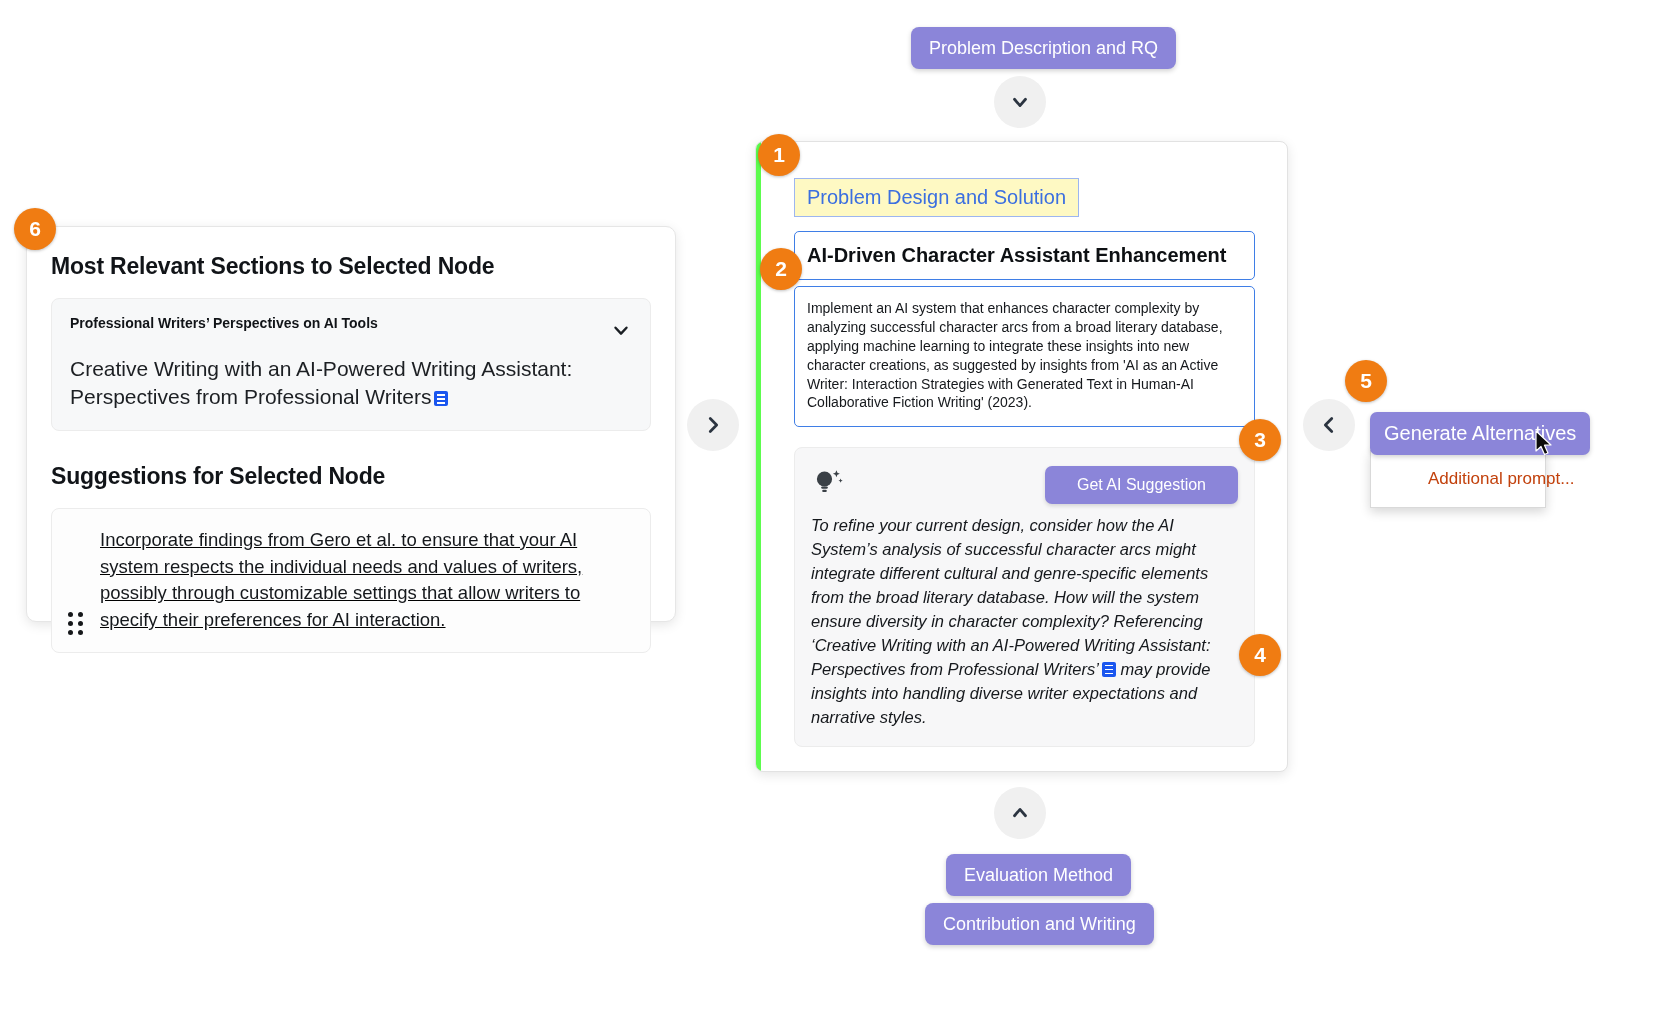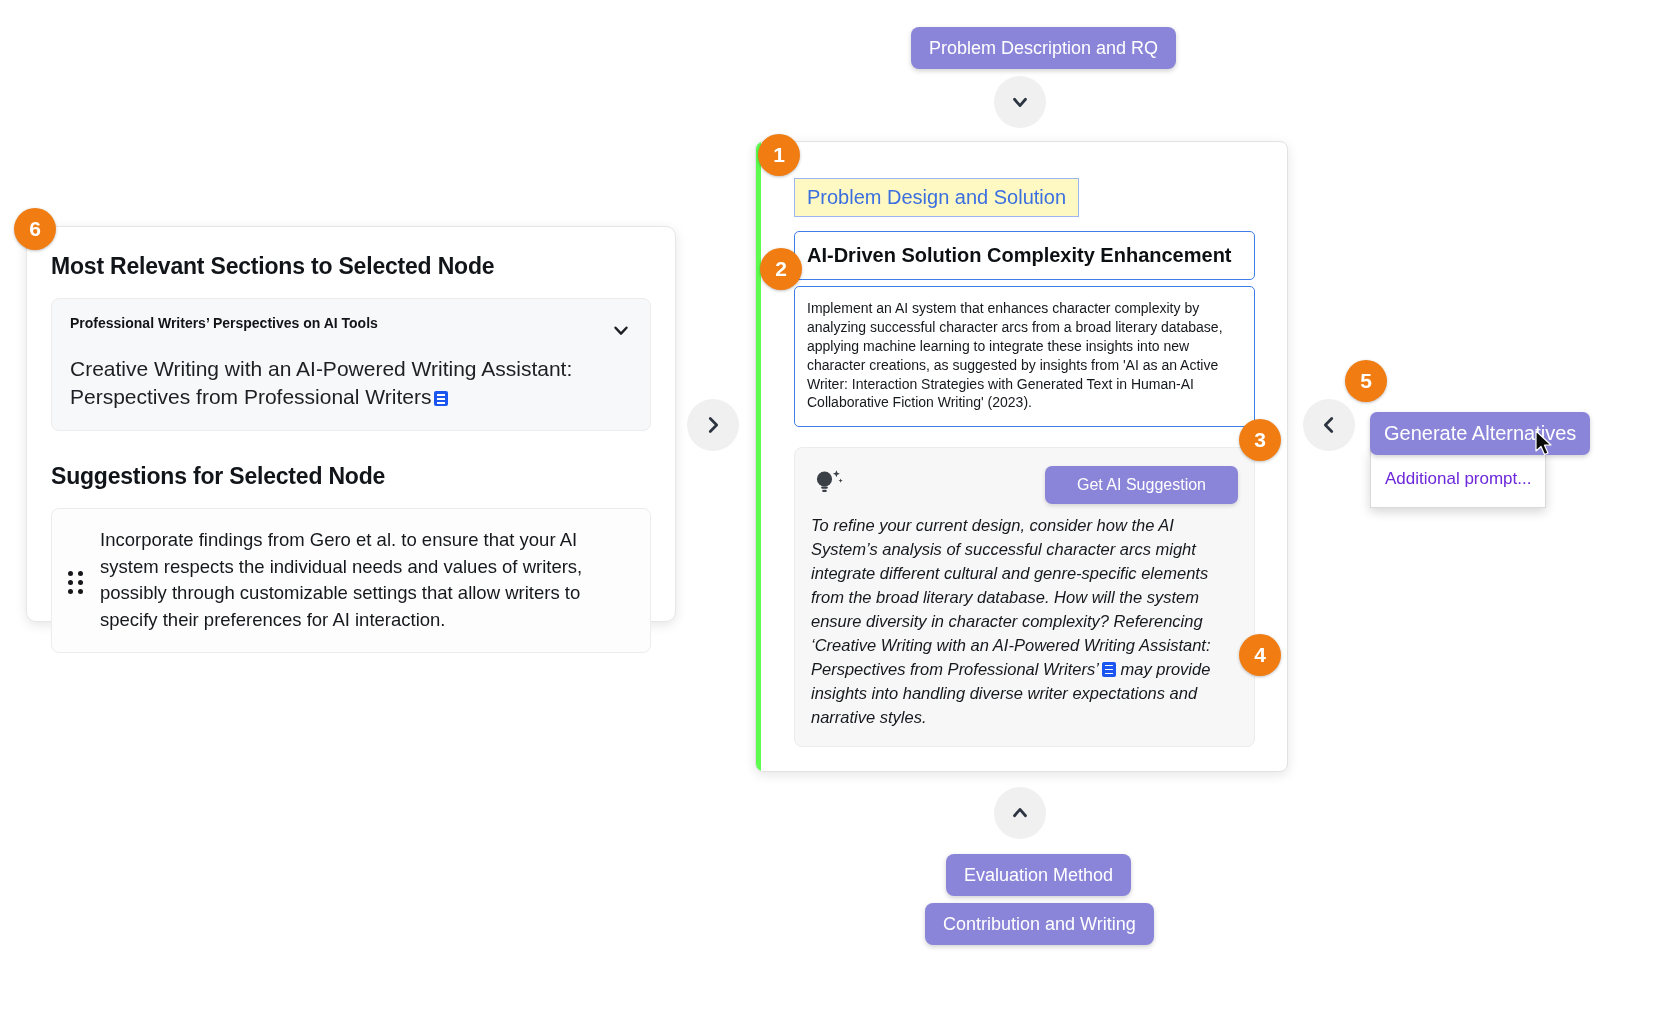--- a/index.html
+++ b/index.html
@@ -93,21 +93,21 @@
     height:1.6px; background:#fff;
     box-shadow: 0 4px 0 #fff, 0 8px 0 #fff;
   }
   #suggestions-h { margin-top: 32px; }
   #suggestion-card {
     margin-top: 18px;
     background: #fdfdfd;
     border: 1px solid #ececec;
     border-radius: 8px;
     padding: 18px 18px 18px 16px;
-    display: flex; gap: 14px; align-items: center;
+    display: flex; gap: 14px; align-items: flex-end; text-decoration: underline;
   }
   .drag-dots {
     width: 18px; height: 22px; flex: 0 0 18px; margin-top: 4px;
     display: grid; grid-template-columns: 6px 6px; grid-template-rows: 6px 6px 6px;
     gap: 3px 4px;
   }
   .drag-dots i { width: 5px; height: 5px; background: #16181b; border-radius: 50%; display:block; }
   #suggestion-text { font-size: 18.5px; line-height: 1.45; color: #15181c; }
 
   
@@ -191,21 +191,21 @@
   #gen-alt-menu {
     position: absolute; left: 1370px; top: 450px;
     width: 176px;
     background: #fff;
     border: 1px solid #d9d9d9;
     box-shadow: 0 4px 10px rgba(0,0,0,.16);
     padding: 14px 0 14px 0;
     z-index: 20;
   }
   #gen-alt-menu .item {
-    font-size: 17px; color: #6d28d9; padding: 4px 14px; white-space: nowrap;
+    font-size: 17px; color: #c2410c; padding: 4px 14px; white-space: nowrap; margin-left: 43px;
   }
   #cursor { position: absolute; left: 1534px; top: 430px; z-index: 60; }
 </style>
 </head>
 <body>
 
 <div id="stage">
 
   <div class="node-pill" style="left:911px; top:27px;">Problem Description and RQ</div>
 
@@ -257,21 +257,21 @@
       </svg>
     </span>
   </div>
 
   <div id="center-card">
     <div id="green-rail"></div>
 
     <div id="center-inner">
       <div id="type-chip">Problem Design and Solution</div>
 
-      <div id="title-field">AI-Driven Solution Complexity Enhancement</div>
+      <div id="title-field">AI-Driven Character Assistant Enhancement</div>
 
       <div id="desc-field">Implement an AI system that enhances character complexity by analyzing successful character arcs from a broad literary database, applying machine learning to integrate these insights into new character creations, as suggested by insights from 'AI as an Active Writer: Interaction Strategies with Generated Text in Human-AI Collaborative Fiction Writing' (2023).</div>
 
       <div id="ai-box">
         <div id="ai-top">
           <span id="bulb">
             <svg width="34" height="34" viewBox="0 0 34 34">
               <circle cx="13.5" cy="13" r="7.6" fill="#3a4046"></circle>
               <rect x="10.2" y="20.4" width="6.6" height="2.4" rx="1.2" fill="#3a4046"></rect>
               <rect x="11.2" y="23.8" width="4.6" height="2.3" rx="1.1" fill="#3a4046"></rect>

